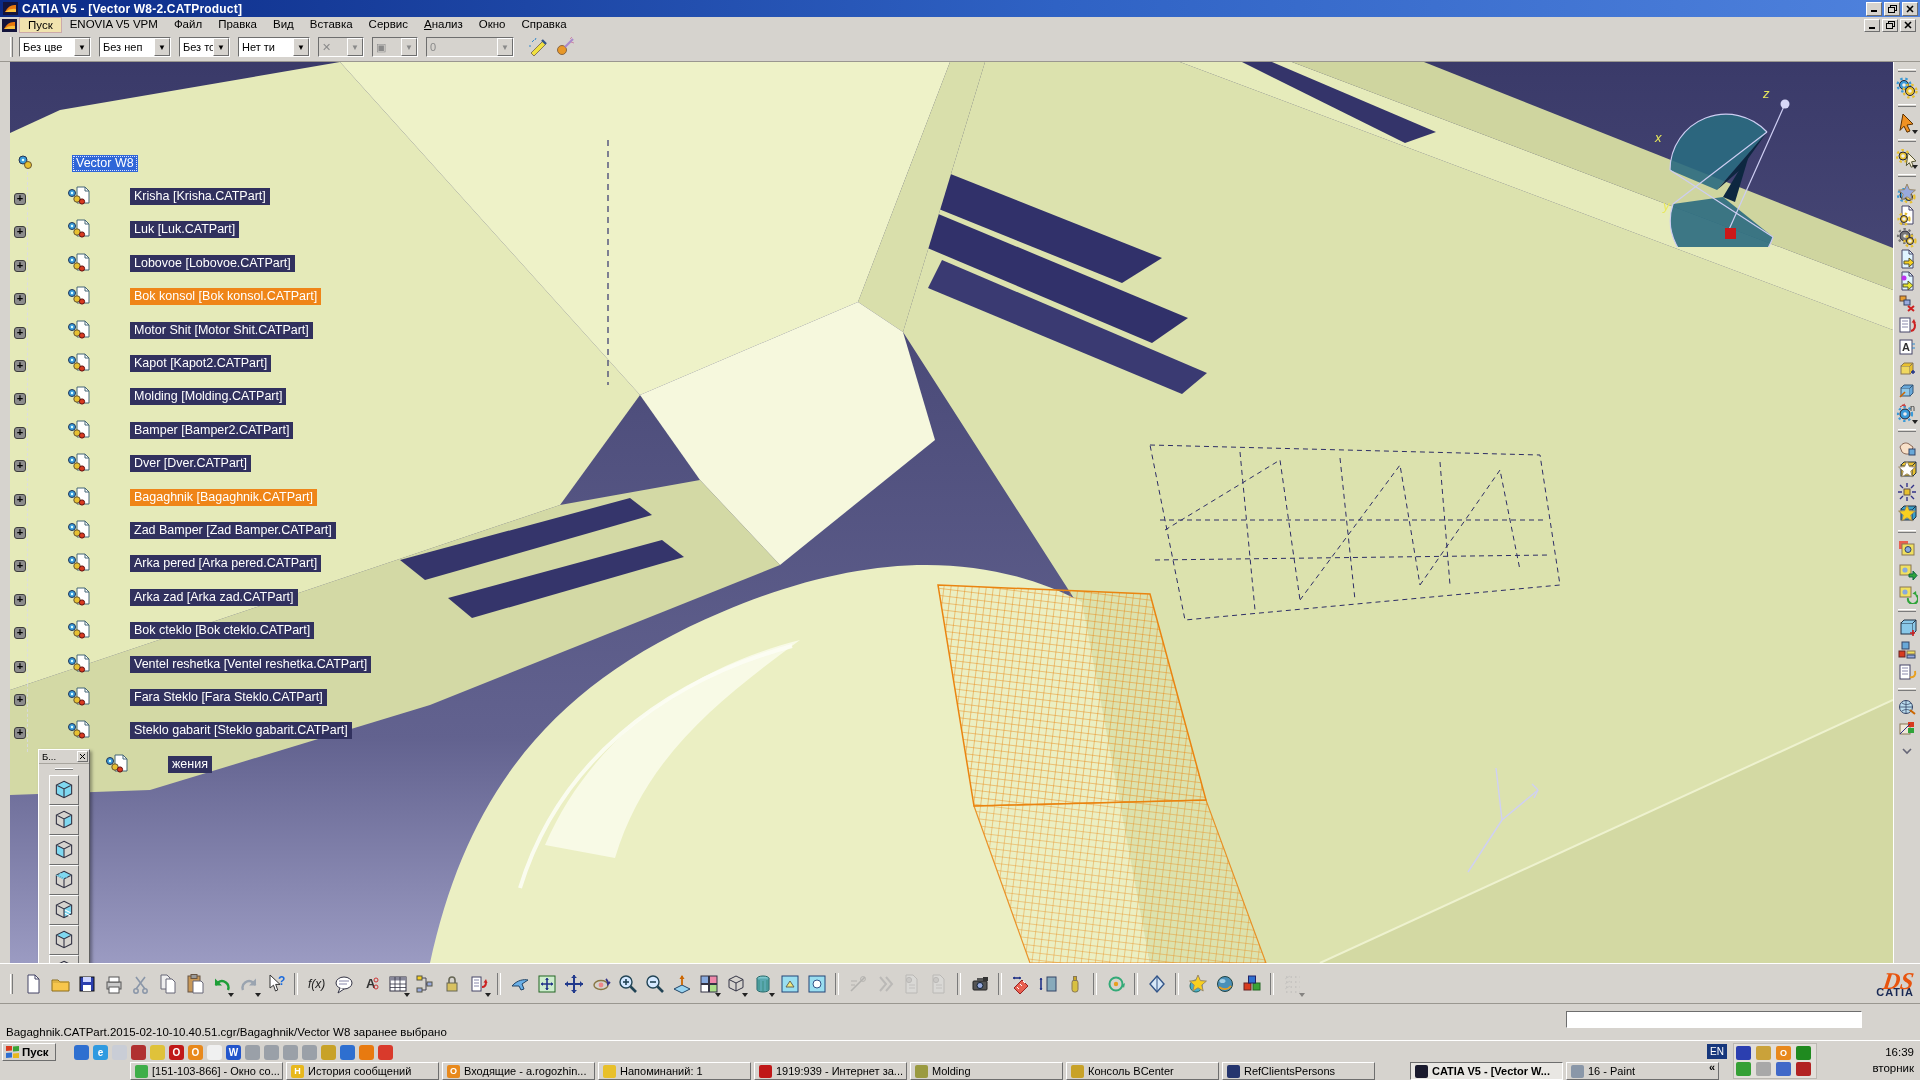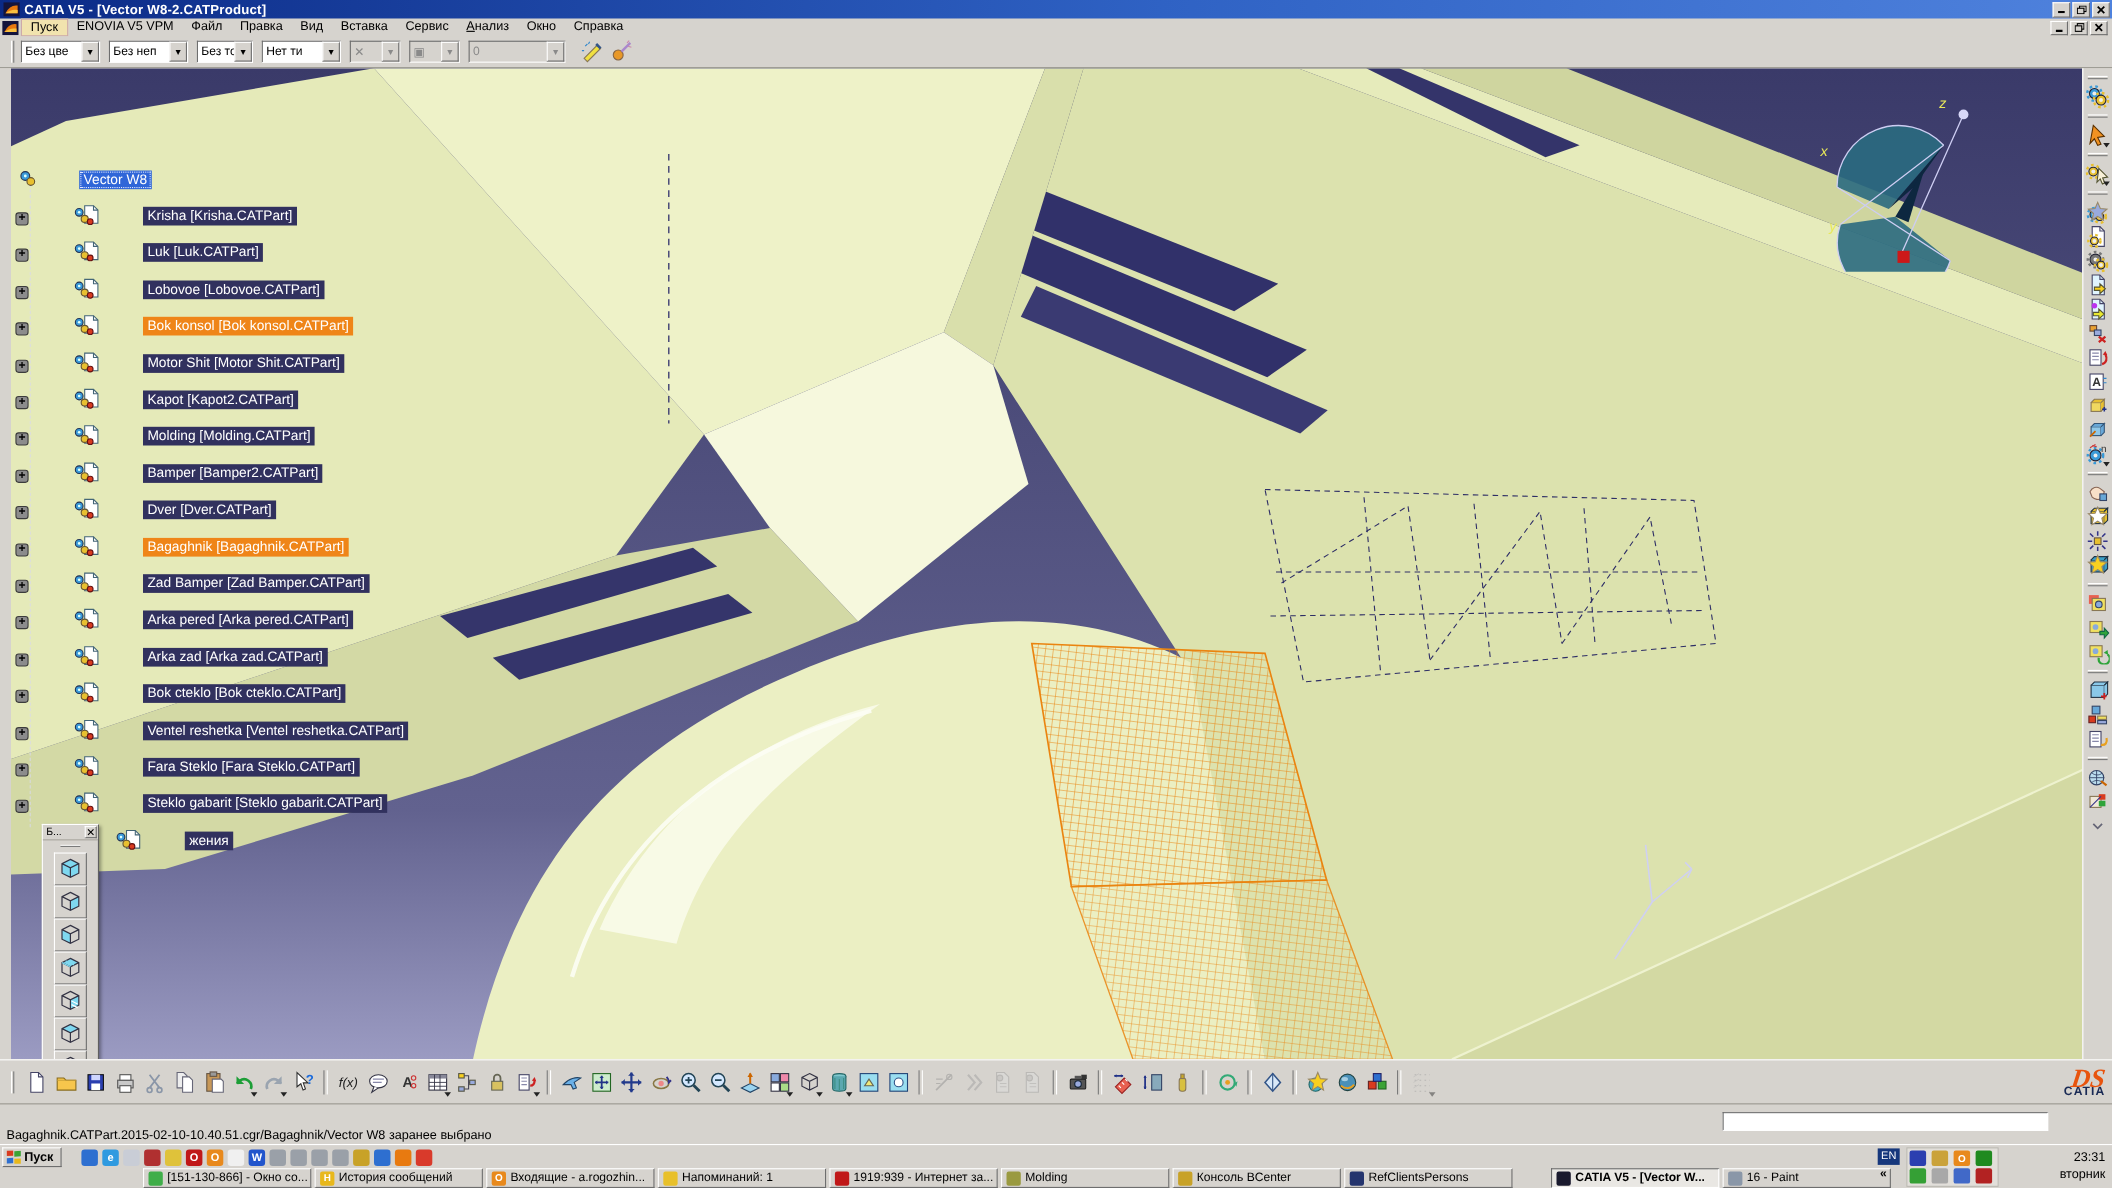--- a/index.html
+++ b/index.html
@@ -1133,21 +1133,21 @@
       <div class="ql" style="background: rgb(154, 160, 168);"></div>
       <div class="ql" style="background: rgb(154, 160, 168);"></div>
       <div class="ql" style="background: rgb(200, 162, 40);"></div>
       <div class="ql" style="background: rgb(46, 111, 208);"></div>
       <div class="ql" style="background: rgb(232, 122, 16);"></div>
       <div class="ql" style="background: rgb(217, 58, 43);"></div>
     </div>
   <div id="tasks">
       <div class="task raised">
         <span class="ticon" style="background: rgb(63, 174, 73);"></span>
-        <span>[151-130-866] - Окно со...</span>
+        <span>[151-103-866] - Окно со...</span>
       </div>
       <div class="task raised">
         <span class="ticon" style="background: rgb(232, 184, 28);">H</span>
         <span>История сообщений</span>
       </div>
       <div class="task raised">
         <span class="ticon" style="background: rgb(232, 137, 28);">O</span>
         <span>Входящие - a.rogozhin...</span>
       </div>
       <div class="task raised">
@@ -1186,17 +1186,17 @@
         <div class="tri" style="background: rgb(43, 63, 176);"></div>
         <div class="tri" style="background: rgb(202, 162, 58);"></div>
         <div class="tri" style="background: rgb(232, 137, 28);">O</div>
         <div class="tri" style="background: rgb(31, 138, 31);"></div>
         <div class="tri" style="background: rgb(53, 160, 53);"></div>
         <div class="tri" style="background: rgb(168, 168, 168);"></div>
         <div class="tri" style="background: rgb(65, 105, 200);"></div>
         <div class="tri" style="background: rgb(178, 34, 34);"></div>
       </div>
     <div id="clock">
-      <div>23:31</div>
+      <div>16:39</div>
       <div>вторник</div>
     </div>
   </div>
 </div>
 
 </body></html>

